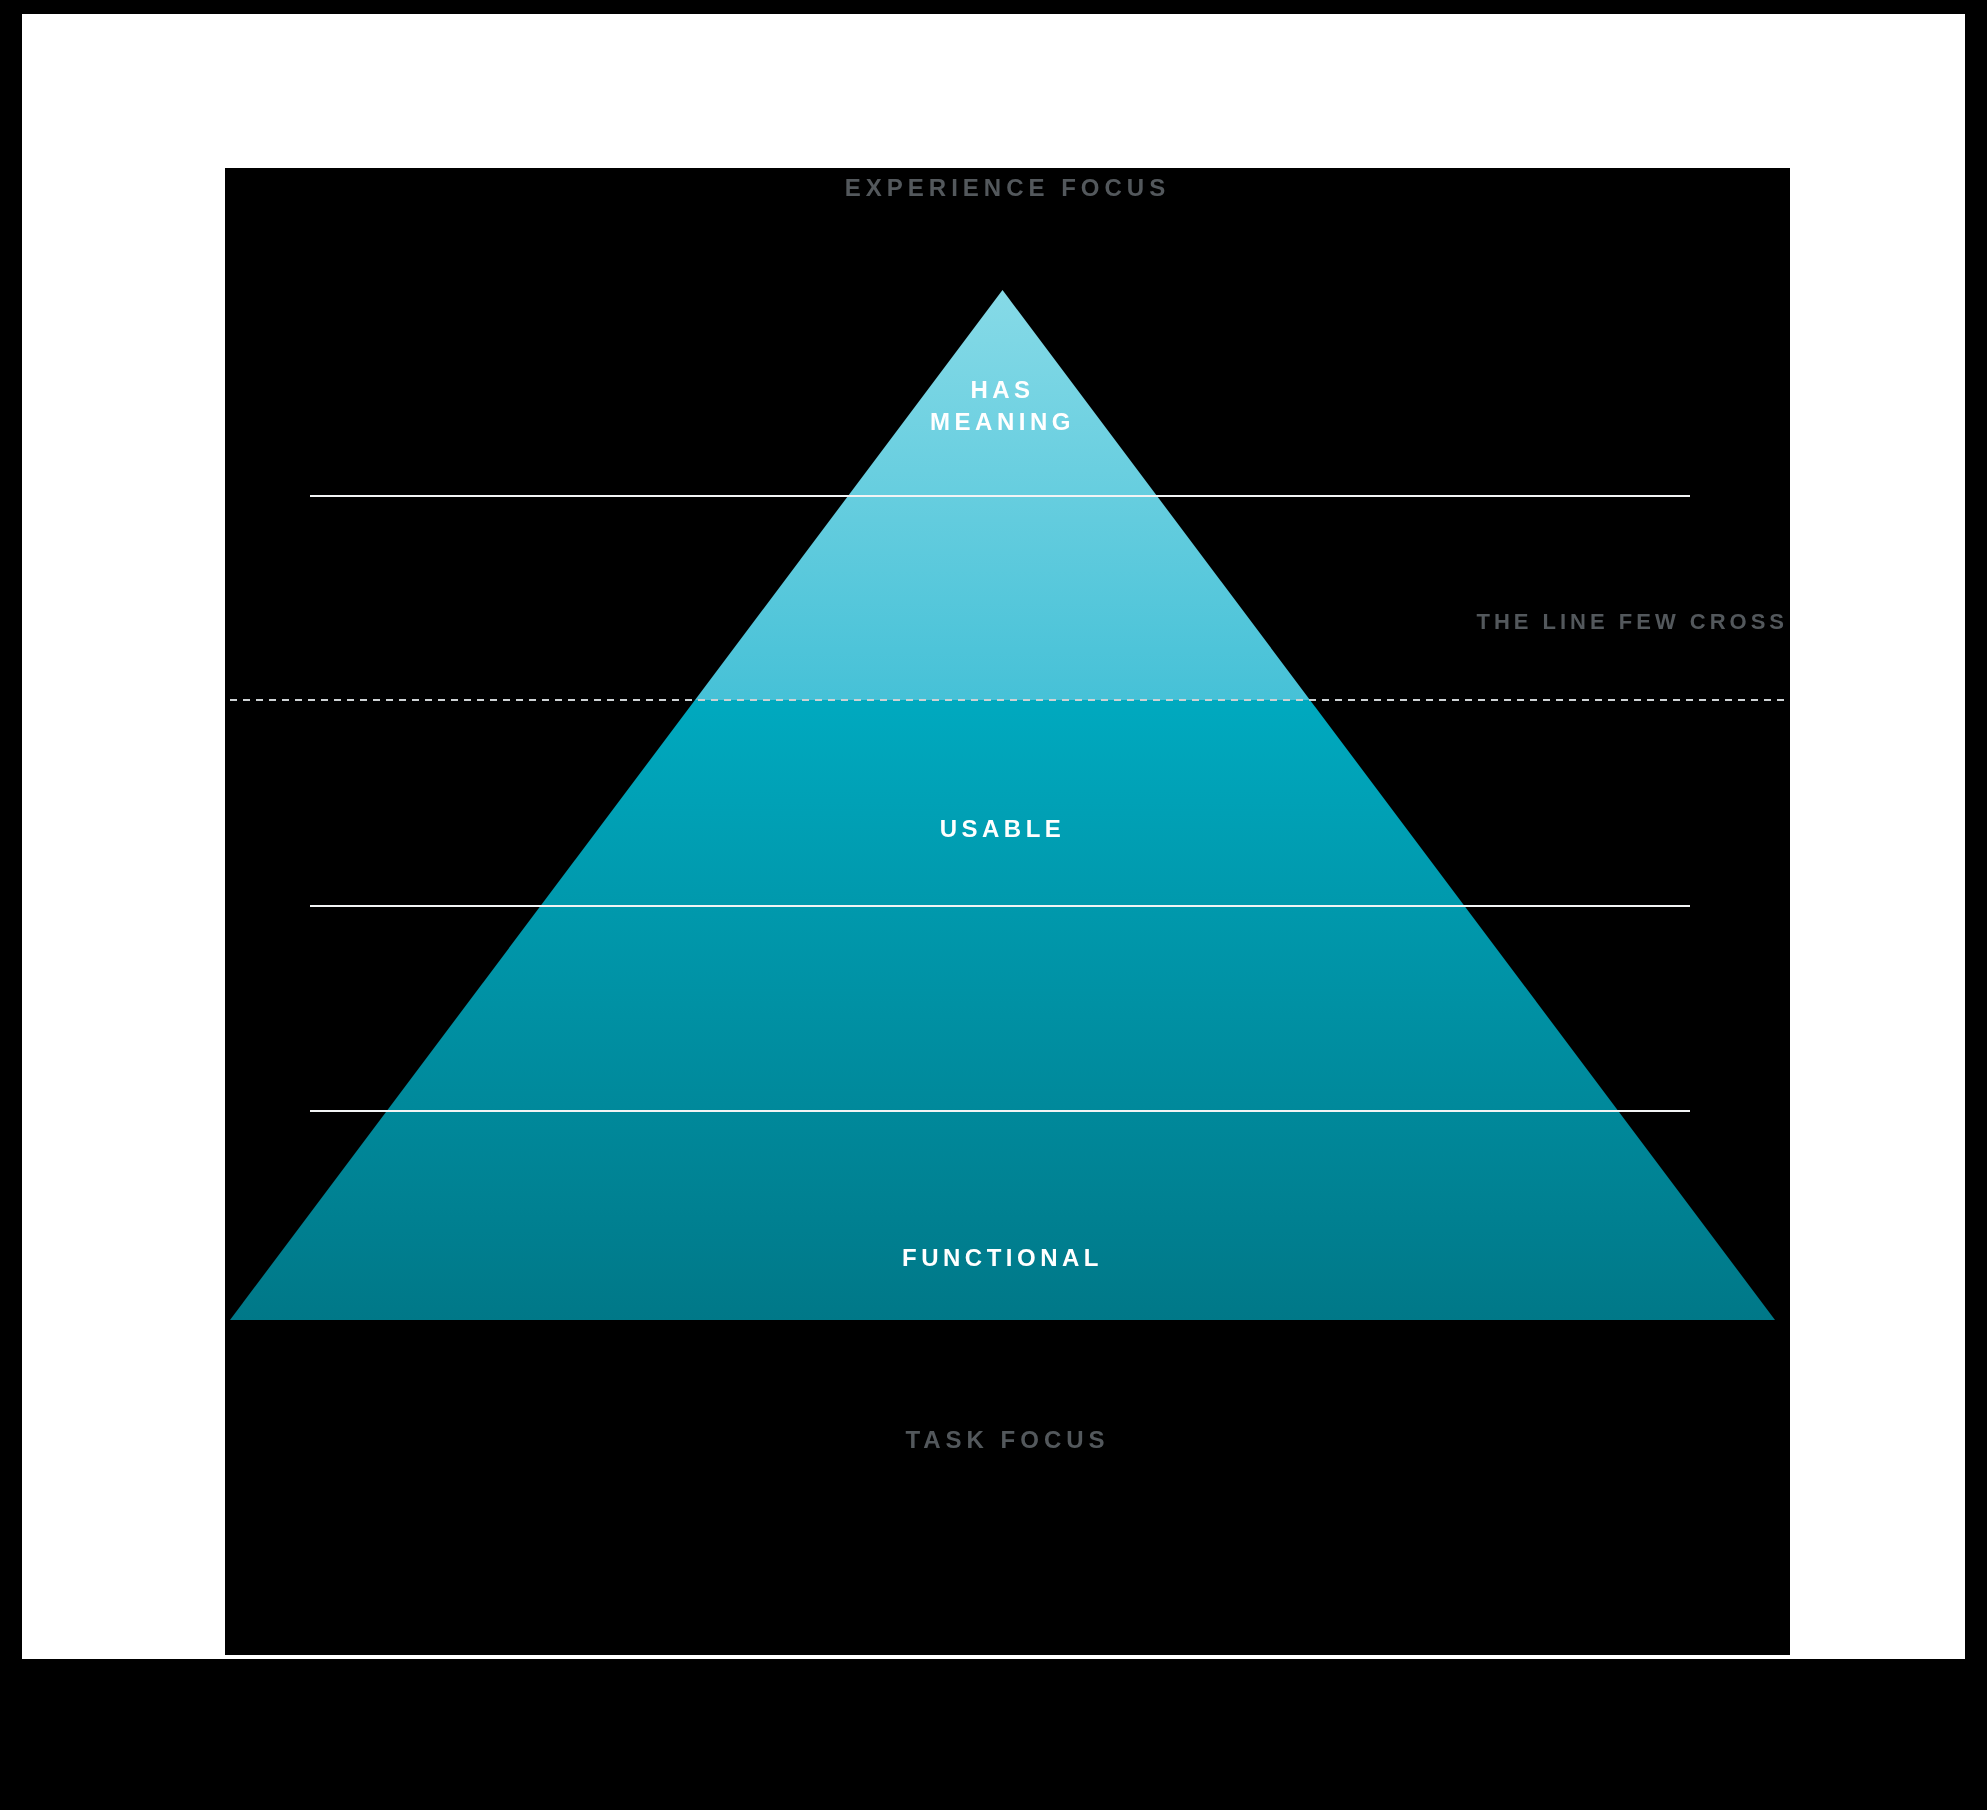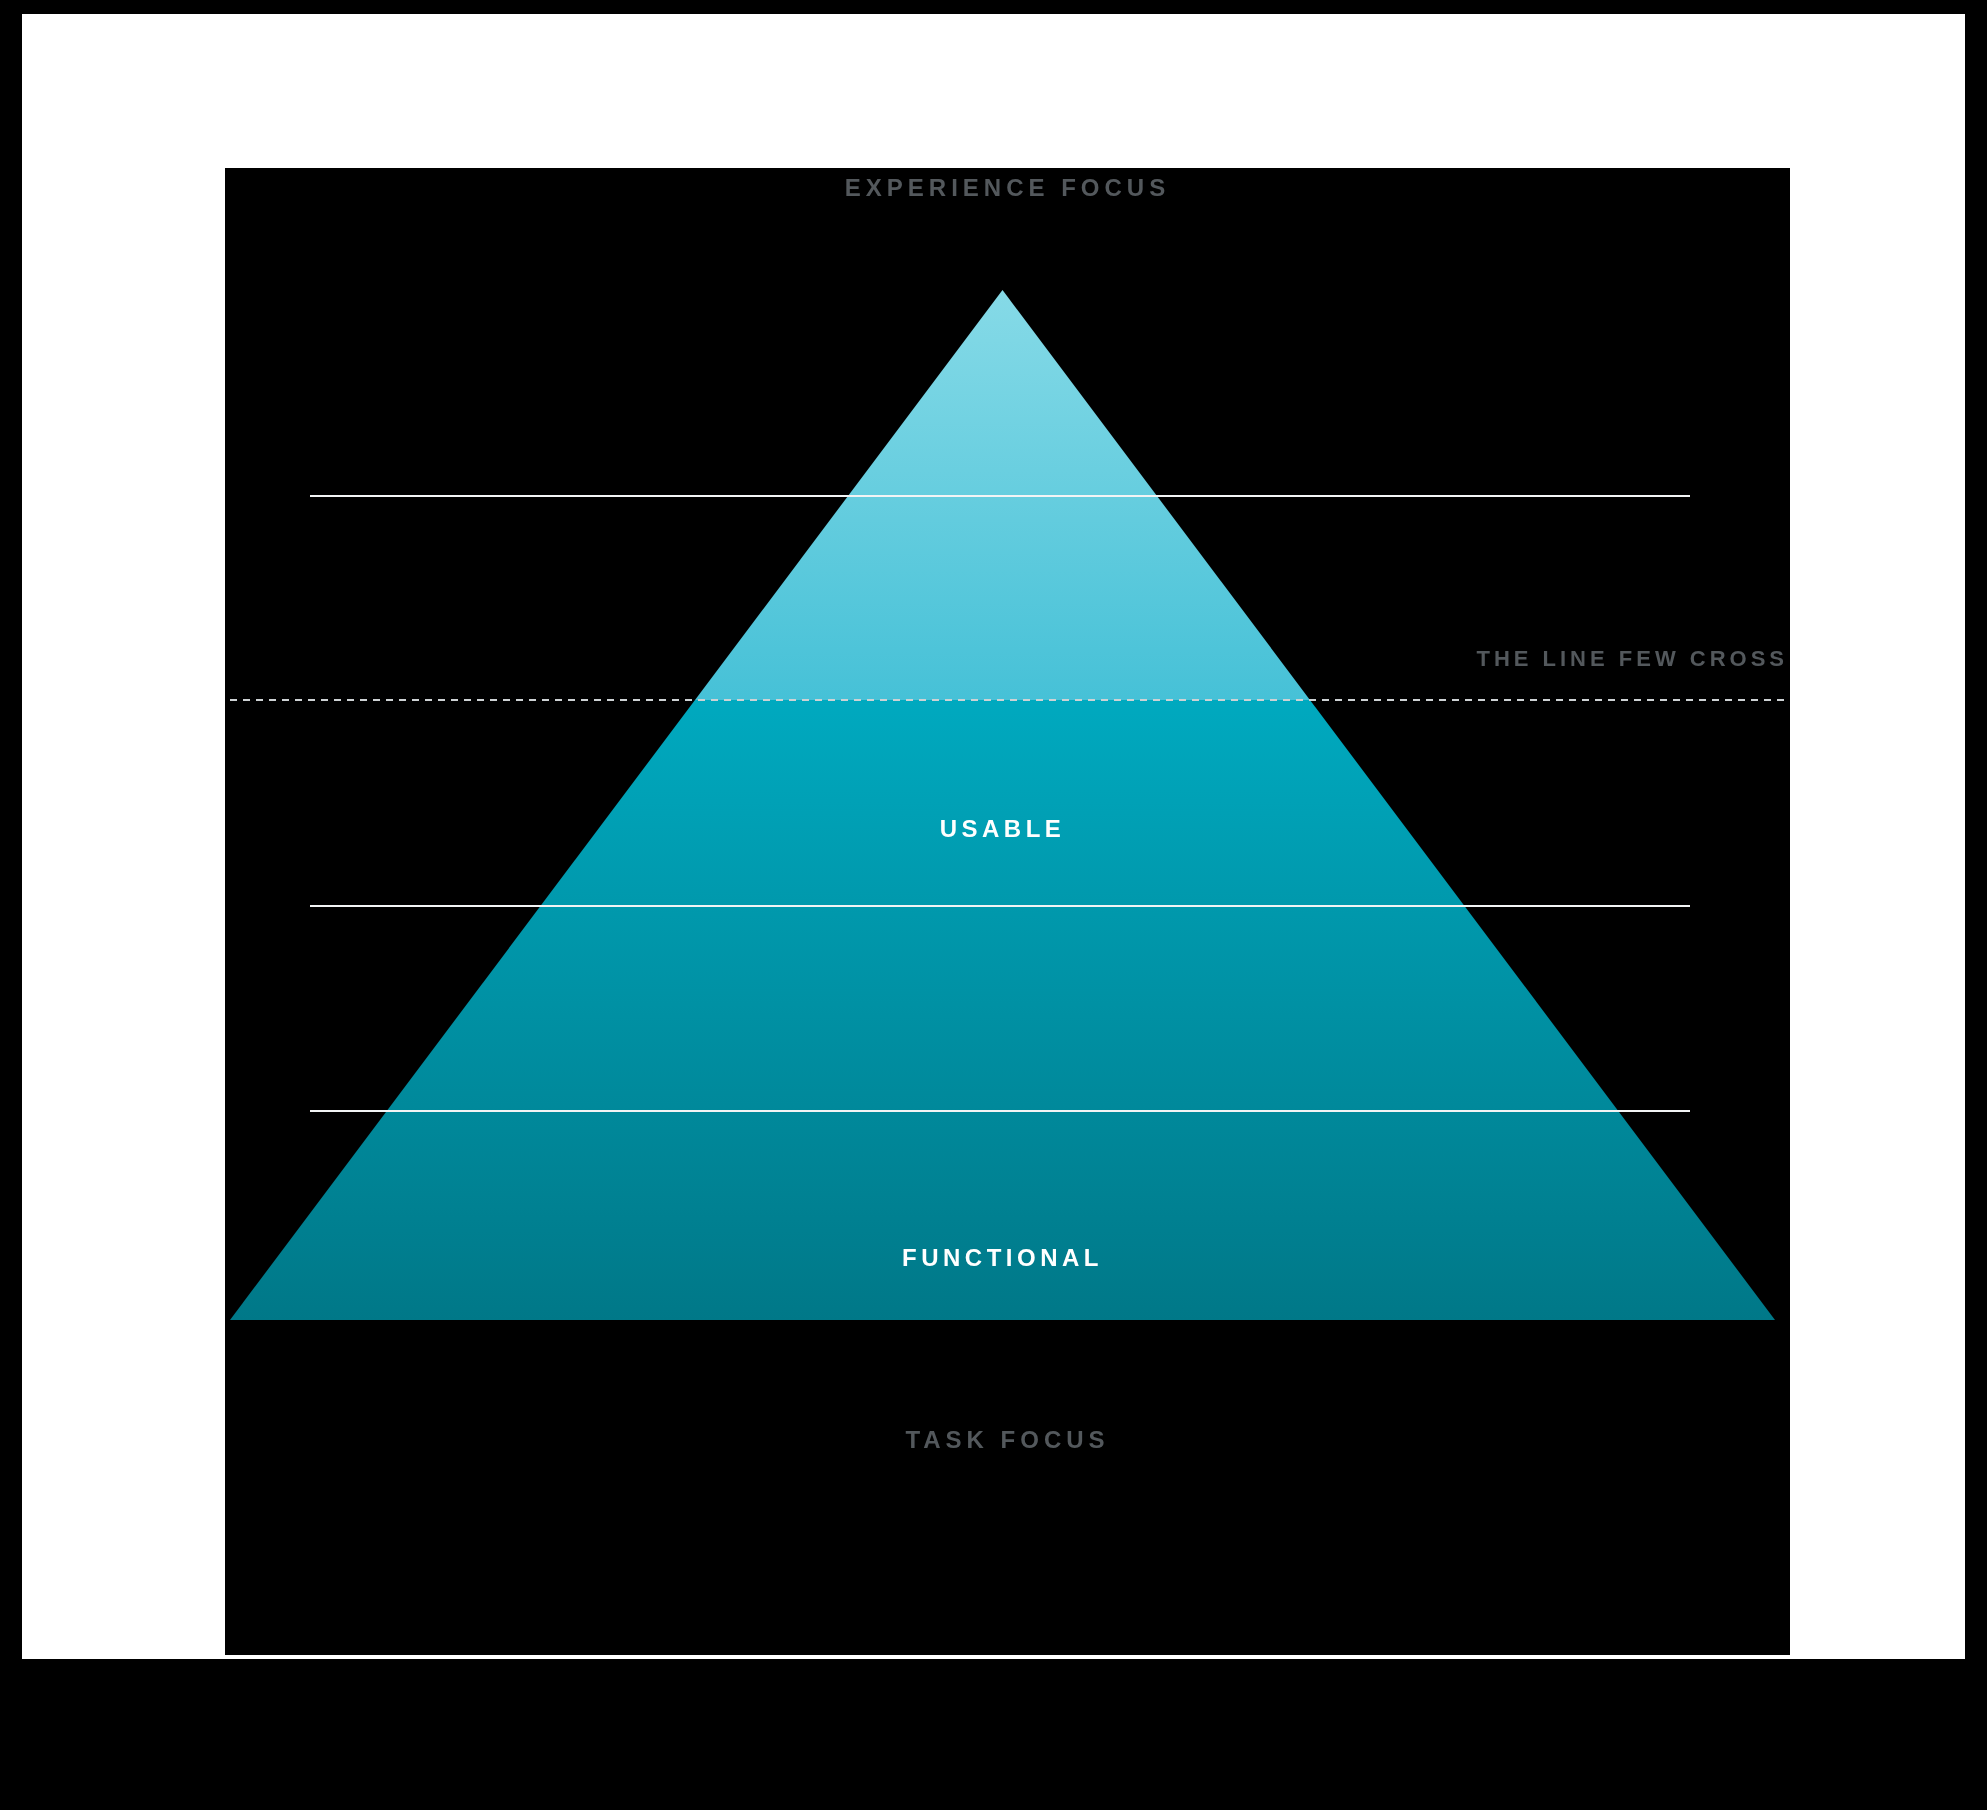--- a/index.html
+++ b/index.html
@@ -59,21 +59,21 @@
   .sep-1{left:85px;top:327px;width:1380px;}
   .sep-3{left:85px;top:737px;width:1380px;}
   .sep-4{left:85px;top:942px;width:1380px;}
   .dashed-line{
     position:absolute;left:5px;top:531px;width:1555px;height:2px;
     background:repeating-linear-gradient(90deg,
       var(--dashed-line) 0 7px, transparent 7px 13px);
     z-index:2;
   }
   .threshold-label{
-    position:absolute;right:2px;top:478px;
+    position:absolute;right:2px;top:441px;
     color:var(--label-gray);
     font-weight:700;font-size:22px;letter-spacing:4px;
     text-transform:uppercase;
     z-index:3;
   }
   .level-label{
     position:absolute;left:5px;width:1545px;
     text-align:center;
     color:var(--label-white);
     font-weight:700;font-size:24px;letter-spacing:4.5px;
@@ -100,20 +100,24 @@
 
   <div class="pyramid"></div>
 
   <div class="sep-line sep-1"></div>
   <div class="dashed-line"></div>
   <div class="sep-line sep-3"></div>
   <div class="sep-line sep-4"></div>
 
   <div class="threshold-label">THE LINE FEW CROSS</div>
 
+  <div class="level-label level-0">
+    <span>HAS</span><br>
+    <span>MEANING</span>
+  </div>
 
 
   <div class="level-label level-2">USABLE</div>
 
 
   <div class="level-label level-4">FUNCTIONAL</div>
 
   <div class="gray-caption caption-bottom">TASK FOCUS</div>
 
 </div>

